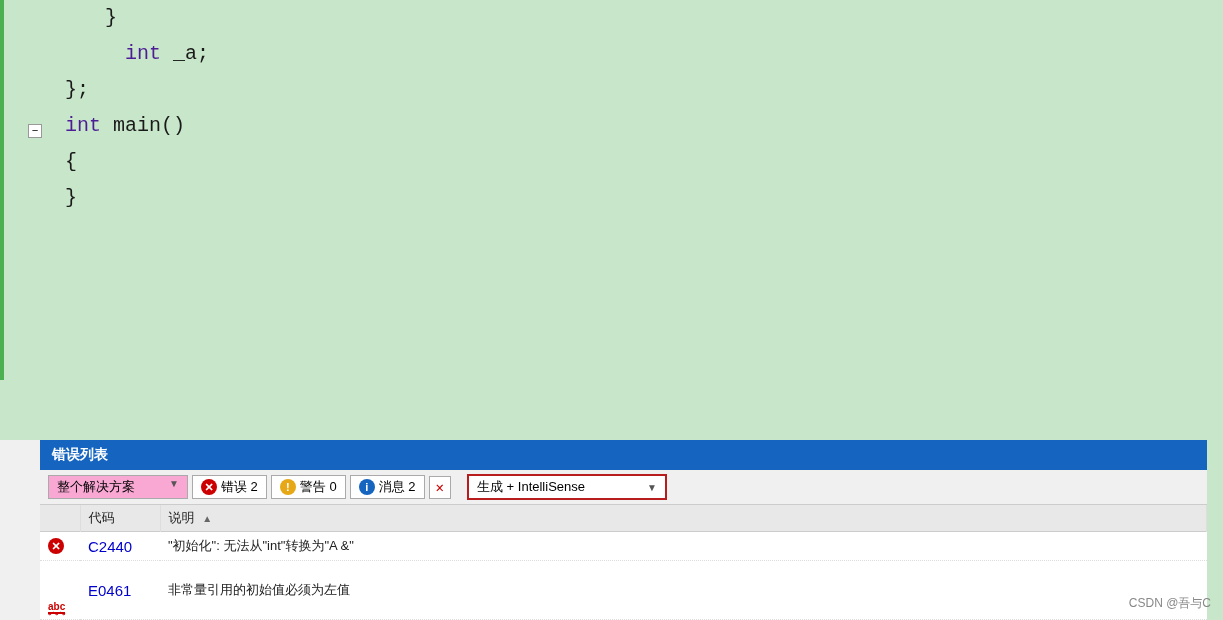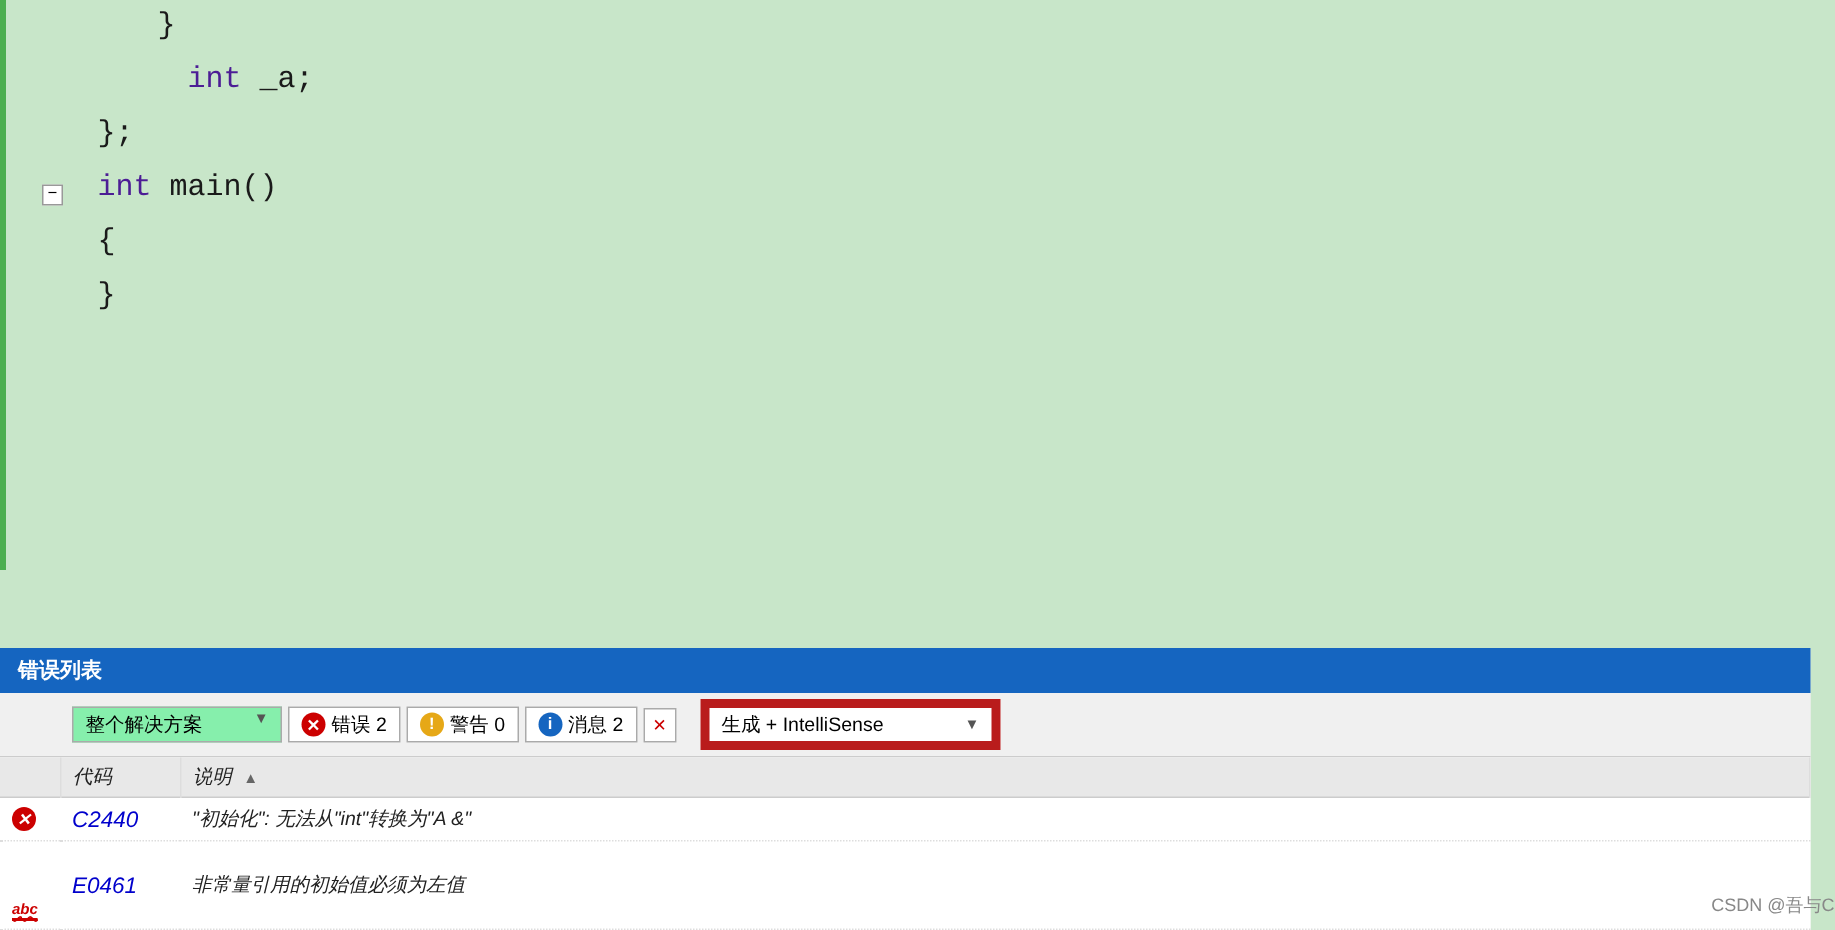--- a/index.html
+++ b/index.html
@@ -76,20 +76,21 @@
     }
     .code-black { color: #1a1a1a; }
 
     
     .error-panel {
       position: absolute;
       bottom: 0;
       left: 0;
       right: 16px;
       background: #f0f0f0;
+      padding-left: 40px;
     }
 
     .error-panel-header {
       background: #1565c0;
       color: white;
       font-family: 'Microsoft YaHei', sans-serif;
       font-size: 14px;
       padding: 6px 12px;
       font-weight: bold;
     }
@@ -99,29 +100,28 @@
       align-items: center;
       background: #f0f0f0;
       padding: 4px 8px;
       border-bottom: 1px solid #ccc;
       gap: 4px;
     }
 
     .scope-dropdown {
       display: flex;
       align-items: flex-start;
-      background: #86efac;
+      background: #f9a8d4;
       border: 1px solid #aaa;
       padding: 2px 8px;
       font-size: 13px;
       font-family: 'Microsoft YaHei', sans-serif;
       cursor: pointer;
       min-width: 140px;
       justify-content: space-between;
-      margin-left: 40px;
     }
 
     .error-btn {
       display: flex;
       align-items: center;
       gap: 4px;
       background: white;
       border: 1px solid #aaa;
       padding: 2px 8px;
       font-size: 13px;
@@ -156,35 +156,34 @@
     .filter-x {
       color: #cc0000;
       font-size: 14px;
       font-weight: bold;
     }
 
     .intellisense-dropdown {
       display: flex;
       align-items: center;
       background: white;
-      border: 6px solid #b91c1c;
+      border: 2px solid #b91c1c;
       padding: 2px 8px;
       font-size: 13px;
       font-family: 'Microsoft YaHei', sans-serif;
       cursor: pointer;
       min-width: 200px;
       justify-content: space-between;
       margin-left: 12px;
     }
 
     .error-table {
       width: 100%;
       border-collapse: collapse;
       background: white;
-      font-style: italic;
     }
 
     .error-table thead tr {
       background: #e8e8e8;
       border-bottom: 1px solid #ccc;
     }
 
     .error-table th {
       text-align: left;
       padding: 4px 8px;
@@ -234,21 +233,21 @@
       font-weight: bold;
       border-bottom: 2px solid #cc0000;
       line-height: 1;
       text-decoration: underline wavy #cc0000;
       margin-top: 36px;
     }
 
     .watermark {
       position: absolute;
       bottom: 8px;
-      right: 0;
+      right: 12px;
       font-size: 12px;
       color: #888;
       font-family: sans-serif;
     }
 
     .chevron {
       font-size: 10px;
       color: #555;
     }
   </style>

